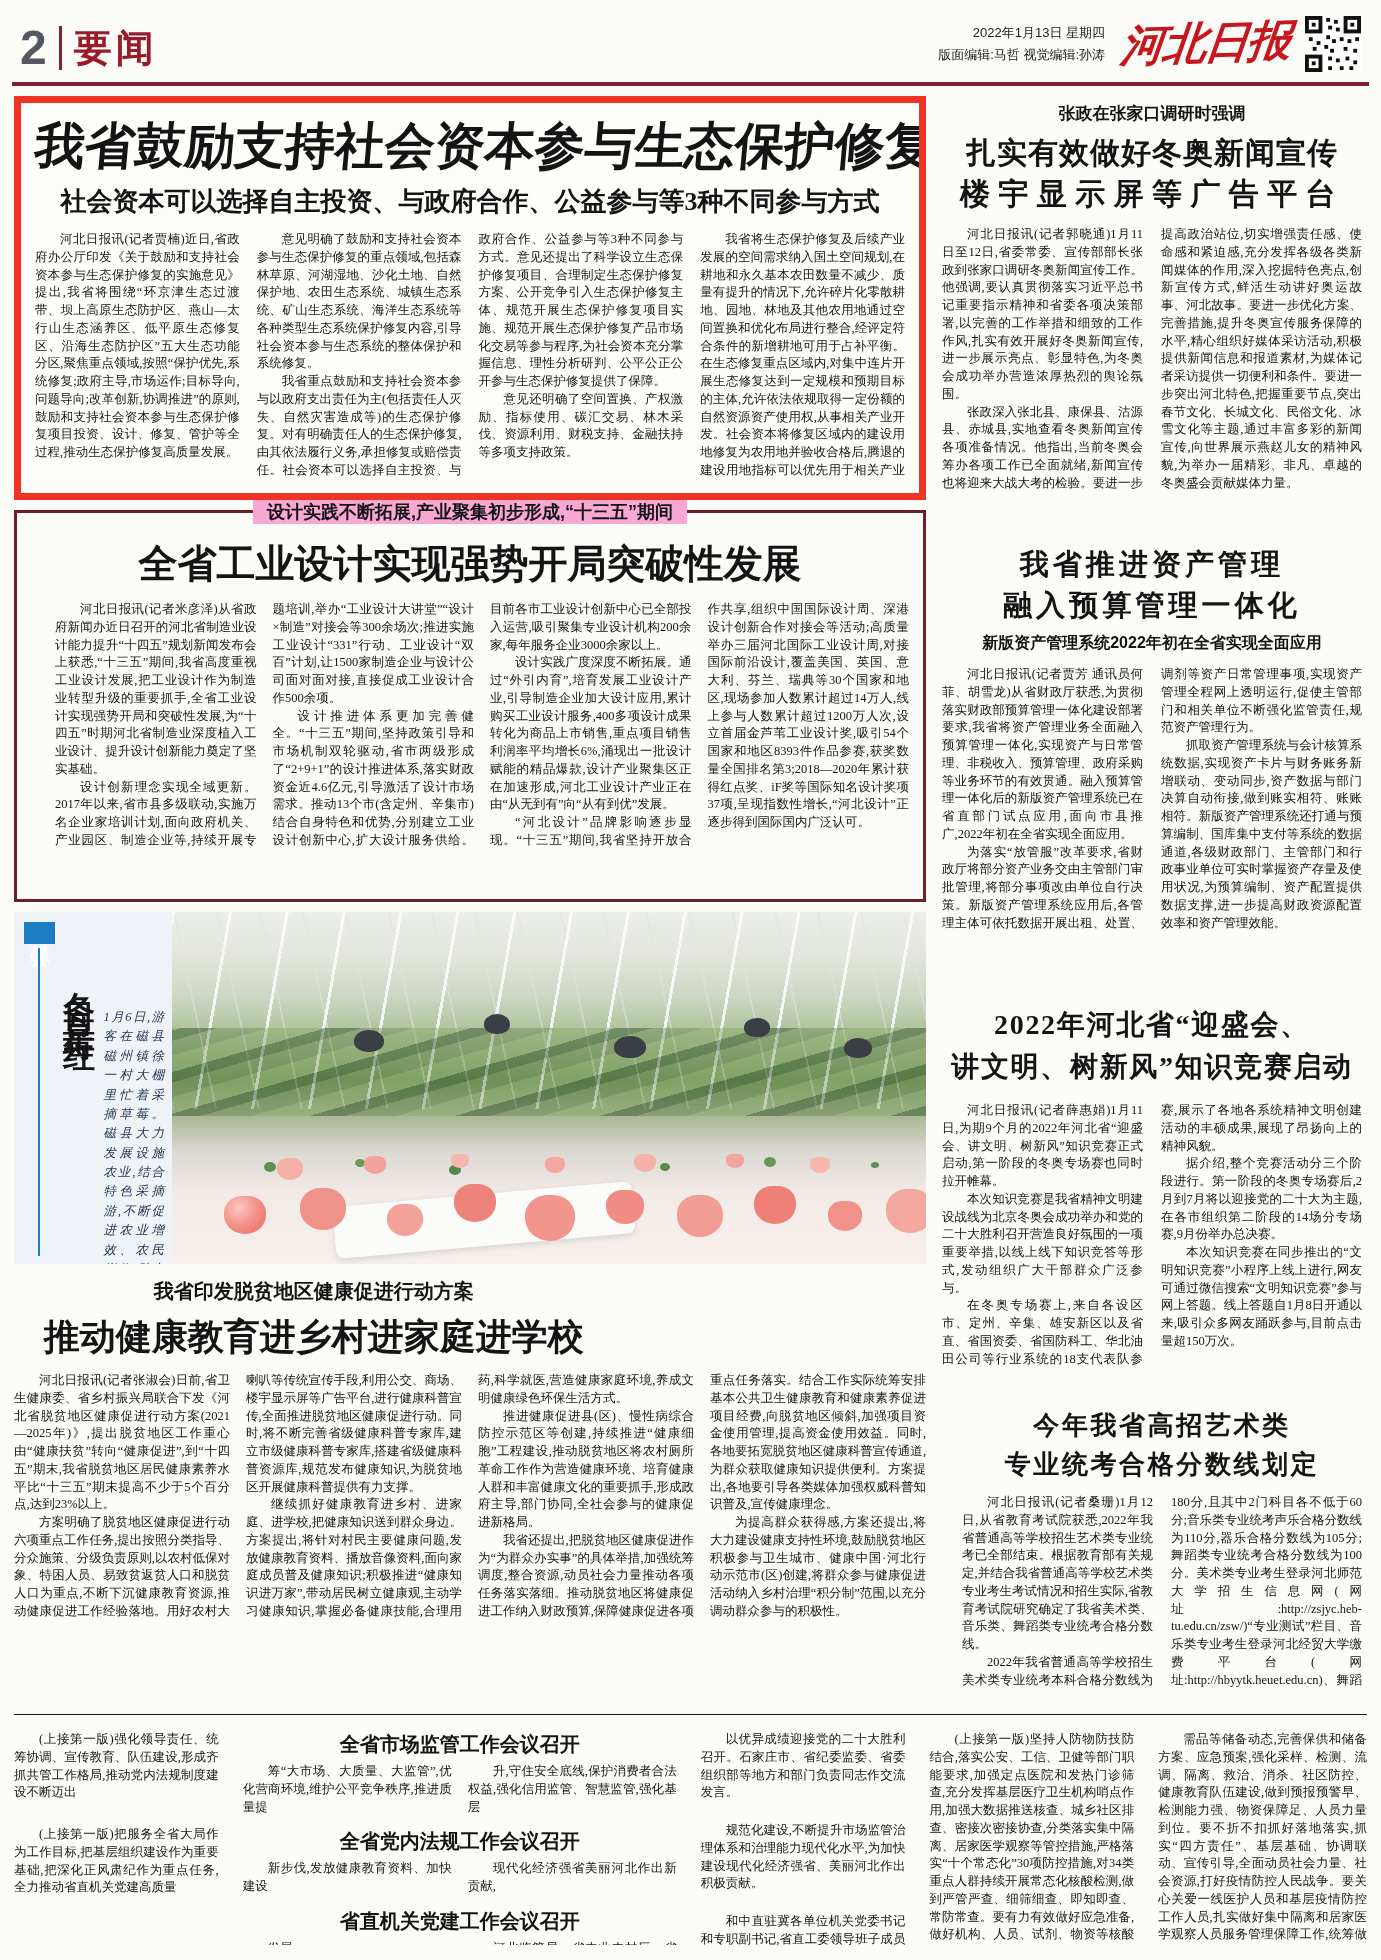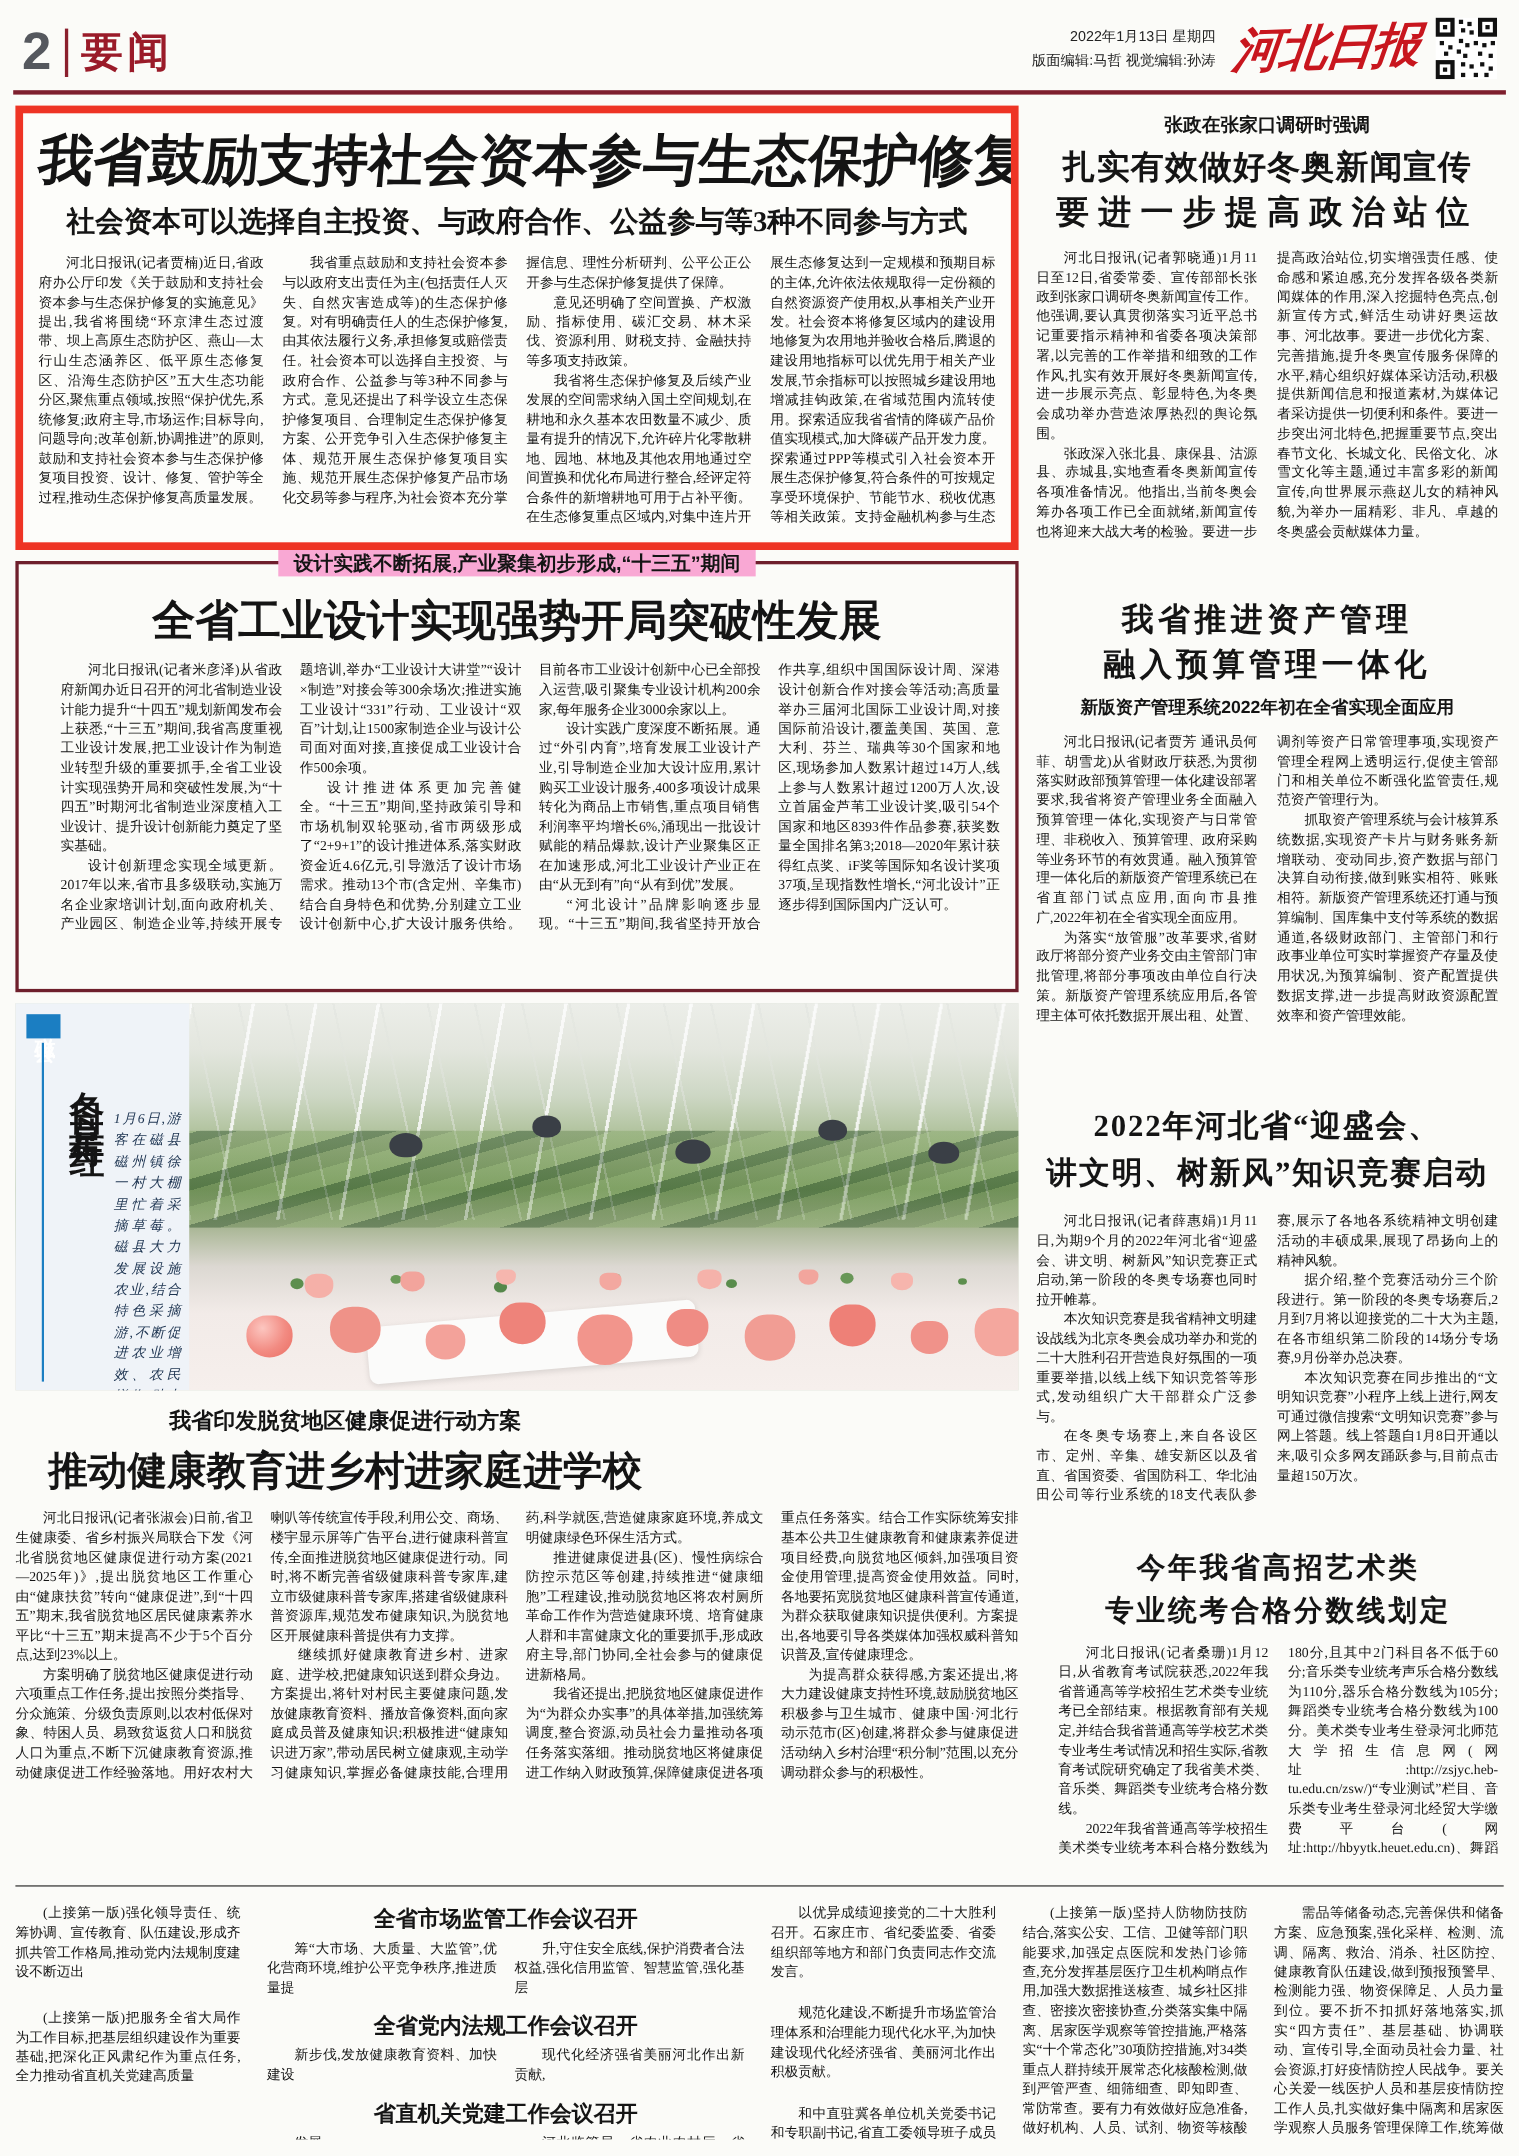--- a/index.html
+++ b/index.html
@@ -174,20 +174,21 @@
 
   <div class="content">
 
     <div class="left-stack">
 
       <div class="eco-box">
         <div class="eco-title hei">我省鼓励支持社会资本参与生态保护修复</div>
         <div class="eco-sub">社会资本可以选择自主投资、与政府合作、公益参与等3种不同参与方式</div>
         <div class="eco-body body-text">
             <p>河北日报讯(记者贾楠)近日,省政府办公厅印发《关于鼓励和支持社会资本参与生态保护修复的实施意见》提出,我省将围绕“环京津生态过渡带、坝上高原生态防护区、燕山—太行山生态涵养区、低平原生态修复区、沿海生态防护区”五大生态功能分区,聚焦重点领域,按照“保护优先,系统修复;政府主导,市场运作;目标导向,问题导向;改革创新,协调推进”的原则,鼓励和支持社会资本参与生态保护修复项目投资、设计、修复、管护等全过程,推动生态保护修复高质量发展。</p>
+            <p>意见明确了鼓励和支持社会资本参与生态保护修复的重点领域,包括森林草原、河湖湿地、沙化土地、自然保护地、农田生态系统、城镇生态系统、矿山生态系统、海洋生态系统等各种类型生态系统保护修复内容,引导社会资本参与生态系统的整体保护和系统修复。</p>
             <p>我省重点鼓励和支持社会资本参与以政府支出责任为主(包括责任人灭失、自然灾害造成等)的生态保护修复。对有明确责任人的生态保护修复,由其依法履行义务,承担修复或赔偿责任。社会资本可以选择自主投资、与政府合作、公益参与等3种不同参与方式。意见还提出了科学设立生态保护修复项目、合理制定生态保护修复方案、公开竞争引入生态保护修复主体、规范开展生态保护修复项目实施、规范开展生态保护修复产品市场化交易等参与程序,为社会资本充分掌握信息、理性分析研判、公平公正公开参与生态保护修复提供了保障。</p>
             <p>意见还明确了空间置换、产权激励、指标使用、碳汇交易、林木采伐、资源利用、财税支持、金融扶持等多项支持政策。</p>
             <p>我省将生态保护修复及后续产业发展的空间需求纳入国土空间规划,在耕地和永久基本农田数量不减少、质量有提升的情况下,允许碎片化零散耕地、园地、林地及其他农用地通过空间置换和优化布局进行整合,经评定符合条件的新增耕地可用于占补平衡。在生态修复重点区域内,对集中连片开展生态修复达到一定规模和预期目标的主体,允许依法依规取得一定份额的自然资源资产使用权,从事相关产业开发。社会资本将修复区域内的建设用地修复为农用地并验收合格后,腾退的建设用地指标可以优先用于相关产业发展,节余指标可以按照城乡建设用地增减挂钩政策,在省域范围内流转使用。探索适应我省省情的降碳产品价值实现模式,加大降碳产品开发力度。探索通过PPP等模式引入社会资本开展生态保护修复,符合条件的可按规定享受环境保护、节能节水、税收优惠等相关政策。支持金融机构参与生态保护修复,积极开发适合的金融产品,通过绿色基金、绿色债券、绿色信贷、绿色保险等方式,加大对生态保护修复的投资力度。</p>
           </div>
       </div>
 
       <div class="design-box">
         <div class="design-kicker hei">设计实践不断拓展,产业聚集初步形成,“十三五”期间</div>
         <div class="design-title hei">全省工业设计实现强势开局突破性发展</div>
         <div class="design-body body-text">
@@ -240,21 +241,21 @@
             <p>为提高群众获得感,方案还提出,将大力建设健康支持性环境,鼓励脱贫地区积极参与卫生城市、健康中国·河北行动示范市(区)创建,将群众参与健康促进活动纳入乡村治理“积分制”范围,以充分调动群众参与的积极性。</p>
           </div>
       </div>
     </div>
 
     <div class="right-stack">
 
       <div class="zhang">
         <div class="kicker-sm hei">张政在张家口调研时强调</div>
         <div class="zhang-t1">扎实有效做好冬奥新闻宣传</div>
-        <div class="zhang-t2">要进一步提高政治站位</div>
+        <div class="zhang-t2">楼宇显示屏等广告平台</div>
         <div class="cols-2 body-text">
             <p>河北日报讯(记者郭晓通)1月11日至12日,省委常委、宣传部部长张政到张家口调研冬奥新闻宣传工作。他强调,要认真贯彻落实习近平总书记重要指示精神和省委各项决策部署,以完善的工作举措和细致的工作作风,扎实有效开展好冬奥新闻宣传,进一步展示亮点、彰显特色,为冬奥会成功举办营造浓厚热烈的舆论氛围。</p>
             <p>张政深入张北县、康保县、沽源县、赤城县,实地查看冬奥新闻宣传各项准备情况。他指出,当前冬奥会筹办各项工作已全面就绪,新闻宣传也将迎来大战大考的检验。要进一步提高政治站位,切实增强责任感、使命感和紧迫感,充分发挥各级各类新闻媒体的作用,深入挖掘特色亮点,创新宣传方式,鲜活生动讲好奥运故事、河北故事。要进一步优化方案、完善措施,提升冬奥宣传服务保障的水平,精心组织好媒体采访活动,积极提供新闻信息和报道素材,为媒体记者采访提供一切便利和条件。要进一步突出河北特色,把握重要节点,突出春节文化、长城文化、民俗文化、冰雪文化等主题,通过丰富多彩的新闻宣传,向世界展示燕赵儿女的精神风貌,为举办一届精彩、非凡、卓越的冬奥盛会贡献媒体力量。</p>
           </div>
       </div>
 
       <div class="asset">
         <div class="asset-t">我省推进资产管理</div>
         <div class="asset-t">融入预算管理一体化</div>
         <div class="asset-sub hei">新版资产管理系统2022年初在全省实现全面应用</div>

